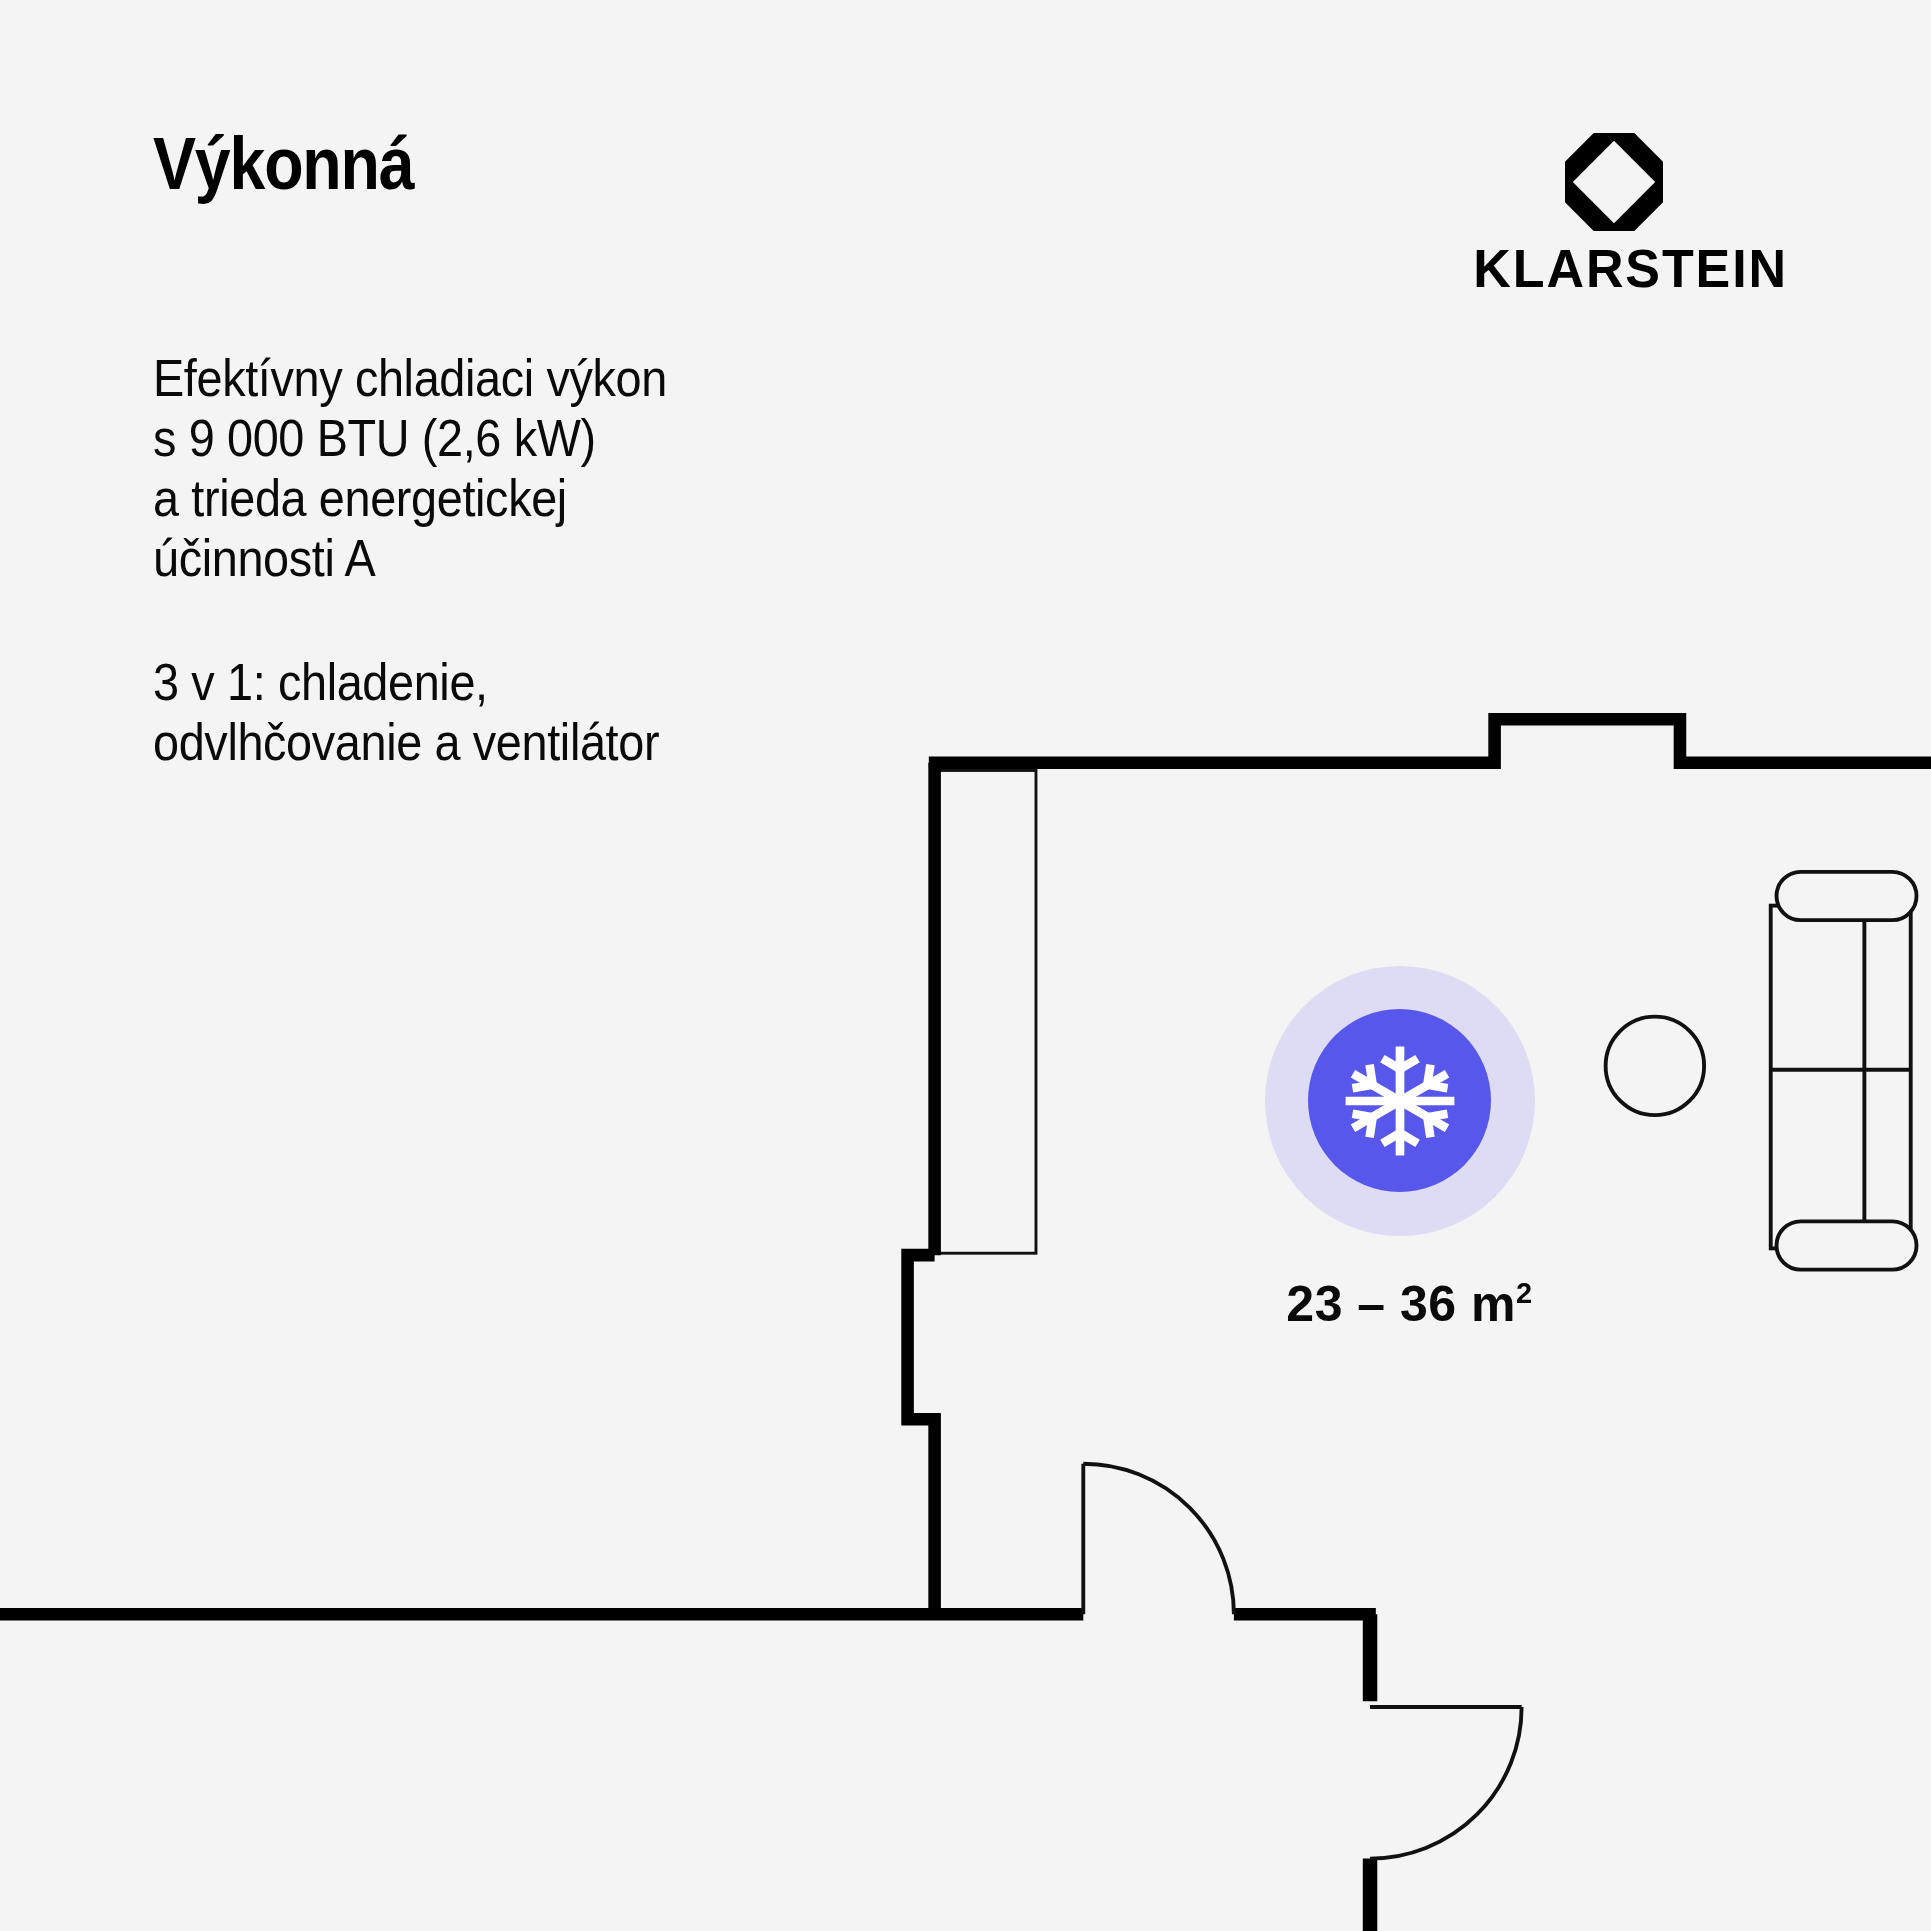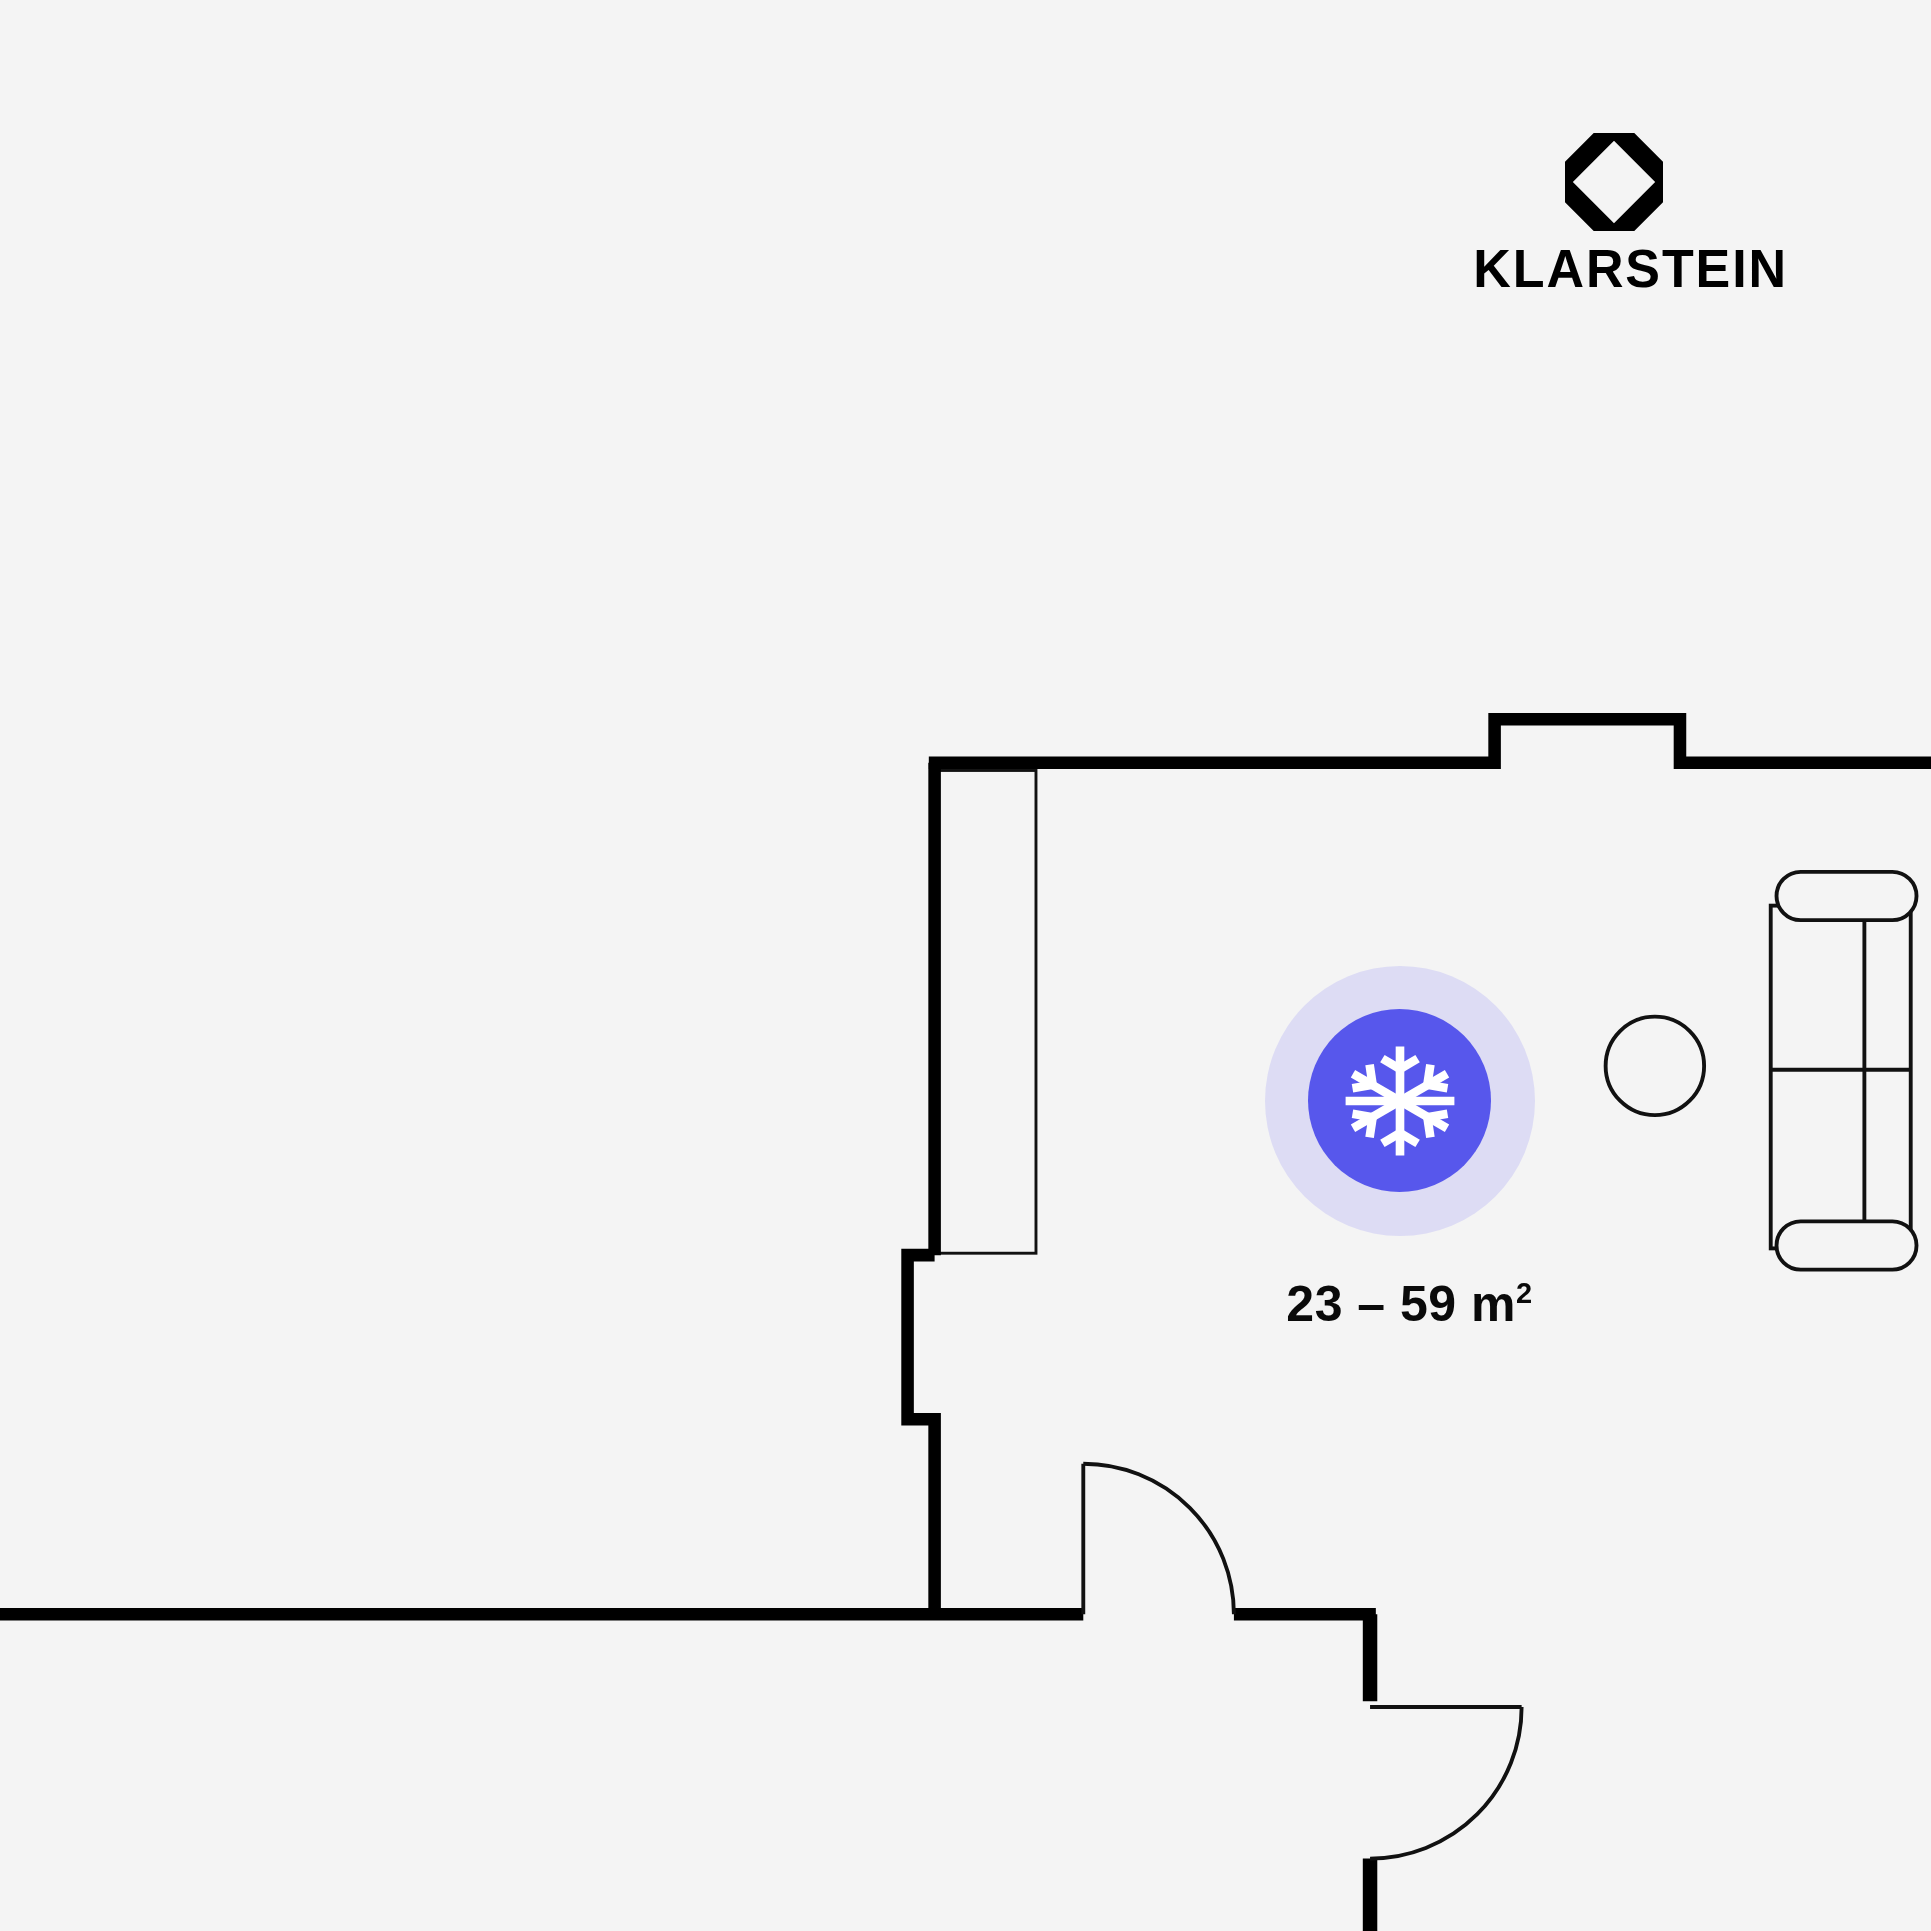--- a/index.html
+++ b/index.html
@@ -171,20 +171,29 @@
     <g>
       <rect x="1834" y="938" width="145" height="355" fill="none" stroke="#111111" stroke-width="4"></rect>
       <line x1="1834" y1="1108" x2="1979" y2="1108" stroke="#111111" stroke-width="4"></line>
       <line x1="1931" y1="952" x2="1931" y2="1280" stroke="#111111" stroke-width="4"></line>
       <rect x="1840" y="903" width="145" height="50" rx="25" ry="25" fill="#f4f4f4" stroke="#111111" stroke-width="4"></rect>
       <rect x="1840" y="1265" width="145" height="50" rx="25" ry="25" fill="#f4f4f4" stroke="#111111" stroke-width="4"></rect>
     </g>
 
   </svg>
 
+  <div id="copy-block">
+    <h1 id="headline">Výkonná</h1>
+    <p class="body-para" id="para-1">Efektívny chladiaci výkon
+s 9 000 BTU (2,6 kW)
+a trieda energetickej
+účinnosti A</p>
+    <p class="body-para" id="para-2">3 v 1: chladenie,
+odvlhčovanie a ventilátor</p>
+  </div>
 
   <div id="brand">
     <svg id="brand-mark" width="98" height="98" viewBox="0 0 100 100">
 
       <path fill="#000000" fill-rule="evenodd" d="M 29.3 0 L 70.7 0 L 100 29.3 L 100 70.7 L 70.7 100 L 29.3 100 L 0 70.7 L 0 29.3 Z
                M 50 8 L 8 50 L 50 92 L 92 50 Z"></path>
     </svg>
     <div id="brand-name">KLARSTEIN</div>
   </div>
 
@@ -213,17 +222,17 @@
         <line x1="32.9" y1="60.1" x2="31.0" y2="72.8"></line>
         <line x1="67.1" y1="39.9" x2="79.7" y2="42.0"></line>
         <line x1="67.1" y1="39.9" x2="69.0" y2="27.2"></line>
 
         <line x1="16" y1="50" x2="84" y2="50"></line>
       </g>
     </svg>
   </div>
 
   <div id="area-label">
-    <span>23 – 59 m</span><sup>2</sup>
+    <span>23 – 36 m</span><sup>2</sup>
   </div>
 
 </div>
 
 
 </body></html>

